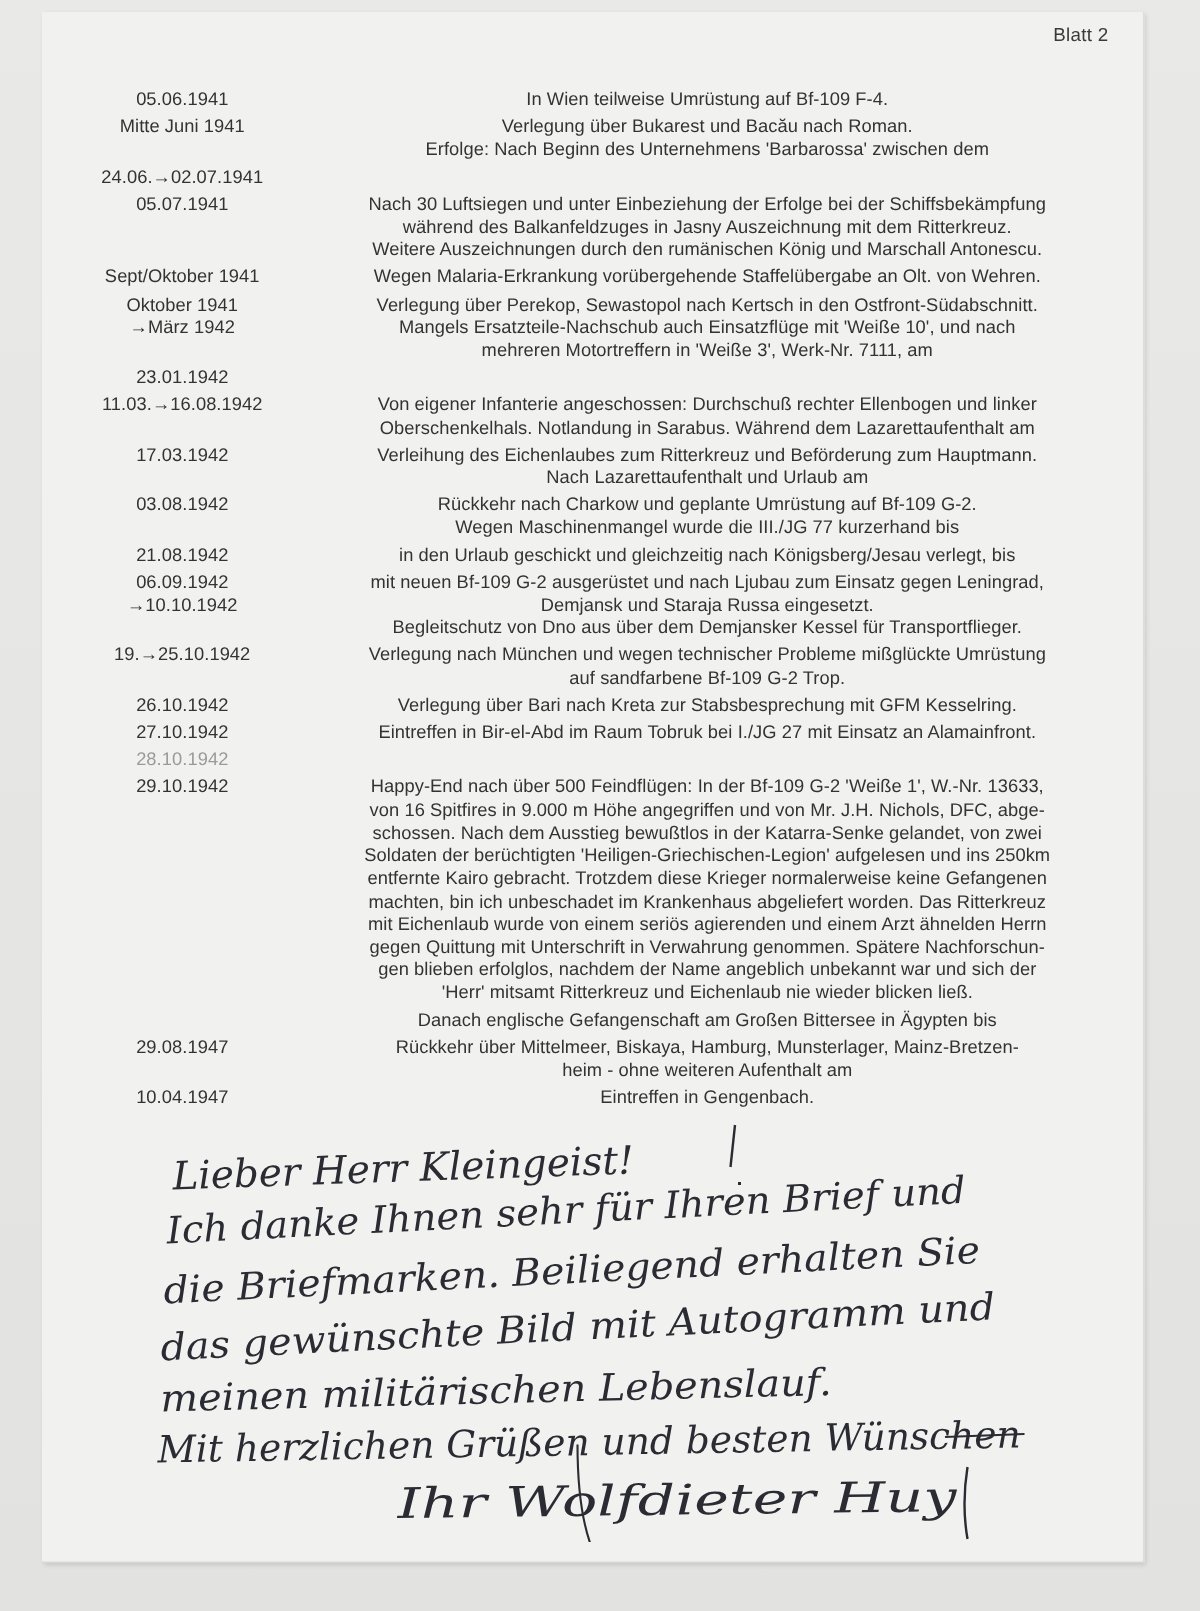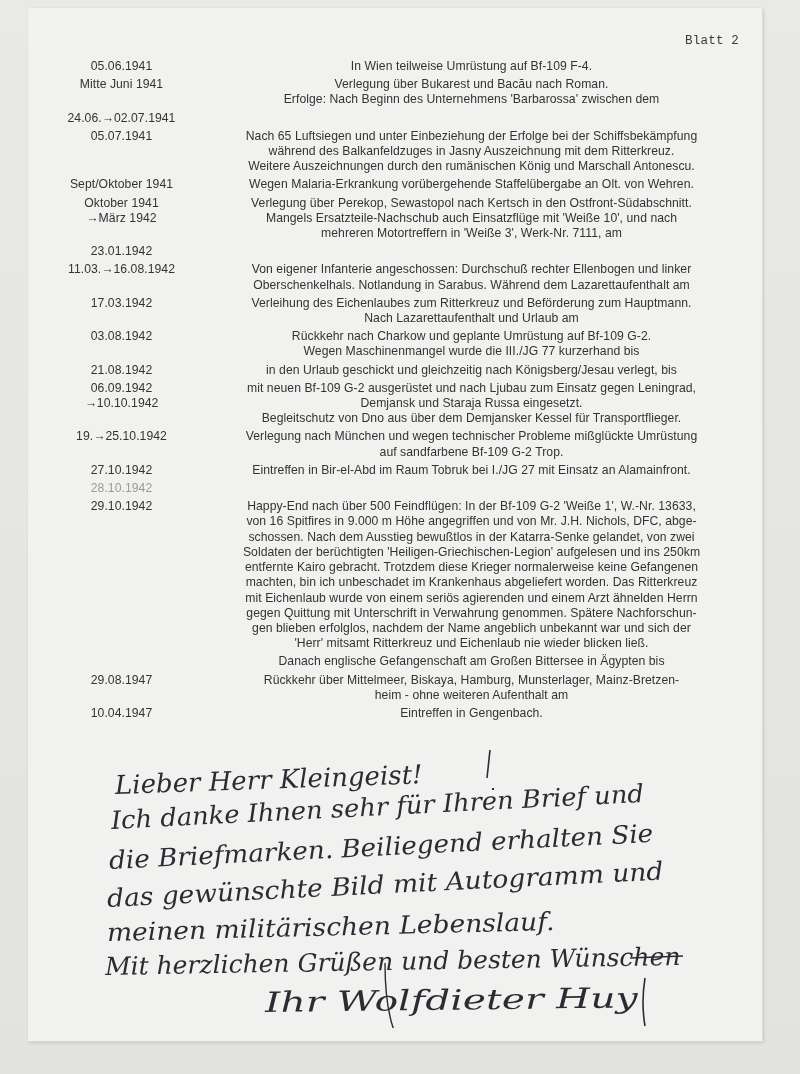--- a/index.html
+++ b/index.html
@@ -22,23 +22,23 @@
       top: 8px;
       width: 734px;
       height: 1033px;
       background: #f1f1ef;
       box-shadow: 1px 1px 3px rgba(0,0,0,0.12);
       border-right: 1px solid #dcdcda;
       border-bottom: 1px solid #d8d8d6;
     }
     .sheet-label {
       position: absolute;
-      top: 26px;
+      top: 8px;
       right: 23px;
-      font-family: Liberation Mono, monospace;
+      font-family: Liberation Sans, sans-serif;
       font-size: 12.5px;
       color: #3a3a3a;
       letter-spacing: 0.2px;
     }
     .entries {
       position: absolute;
       left: 29px;
       top: 51px;
       width: 700px;
       font-family: "Liberation Sans", sans-serif;
@@ -104,21 +104,21 @@
     <div class="entry">
         <div class="date">Mitte Juni 1941</div>
         <div class="text">Verlegung über Bukarest und Bacău nach Roman.
 Erfolge: Nach Beginn des Unternehmens 'Barbarossa' zwischen dem</div>
       </div>
     <div class="entry">
         <div class="date">24.06.→02.07.1941</div>
       </div>
     <div class="entry">
         <div class="date">05.07.1941</div>
-        <div class="text">Nach 65 Luftsiegen und unter Einbeziehung der Erfolge bei der Schiffsbekämpfung
+        <div class="text">Nach 30 Luftsiegen und unter Einbeziehung der Erfolge bei der Schiffsbekämpfung
 während des Balkanfeldzuges in Jasny Auszeichnung mit dem Ritterkreuz.
 Weitere Auszeichnungen durch den rumänischen König und Marschall Antonescu.</div>
       </div>
     <div class="entry">
         <div class="date">Sept/Oktober 1941</div>
         <div class="text">Wegen Malaria-Erkrankung vorübergehende Staffelübergabe an Olt. von Wehren.</div>
       </div>
     <div class="entry">
         <div class="date">Oktober 1941
 →März 1942</div>
@@ -152,20 +152,24 @@
         <div class="date">06.09.1942
 →10.10.1942</div>
         <div class="text">mit neuen Bf-109 G-2 ausgerüstet und nach Ljubau zum Einsatz gegen Leningrad,
 Demjansk und Staraja Russa eingesetzt.
 Begleitschutz von Dno aus über dem Demjansker Kessel für Transportflieger.</div>
       </div>
     <div class="entry">
         <div class="date">19.→25.10.1942</div>
         <div class="text">Verlegung nach München und wegen technischer Probleme mißglückte Umrüstung
 auf sandfarbene Bf-109 G-2 Trop.</div>
+      </div>
+    <div class="entry">
+        <div class="date">26.10.1942</div>
+        <div class="text">Verlegung über Bari nach Kreta zur Stabsbesprechung mit GFM Kesselring.</div>
       </div>
     <div class="entry">
         <div class="date">27.10.1942</div>
         <div class="text">Eintreffen in Bir-el-Abd im Raum Tobruk bei I./JG 27 mit Einsatz an Alamainfront.</div>
       </div>
     <div class="entry faded">
         <div class="date">28.10.1942</div>
       </div>
     <div class="entry">
         <div class="date">29.10.1942</div>

